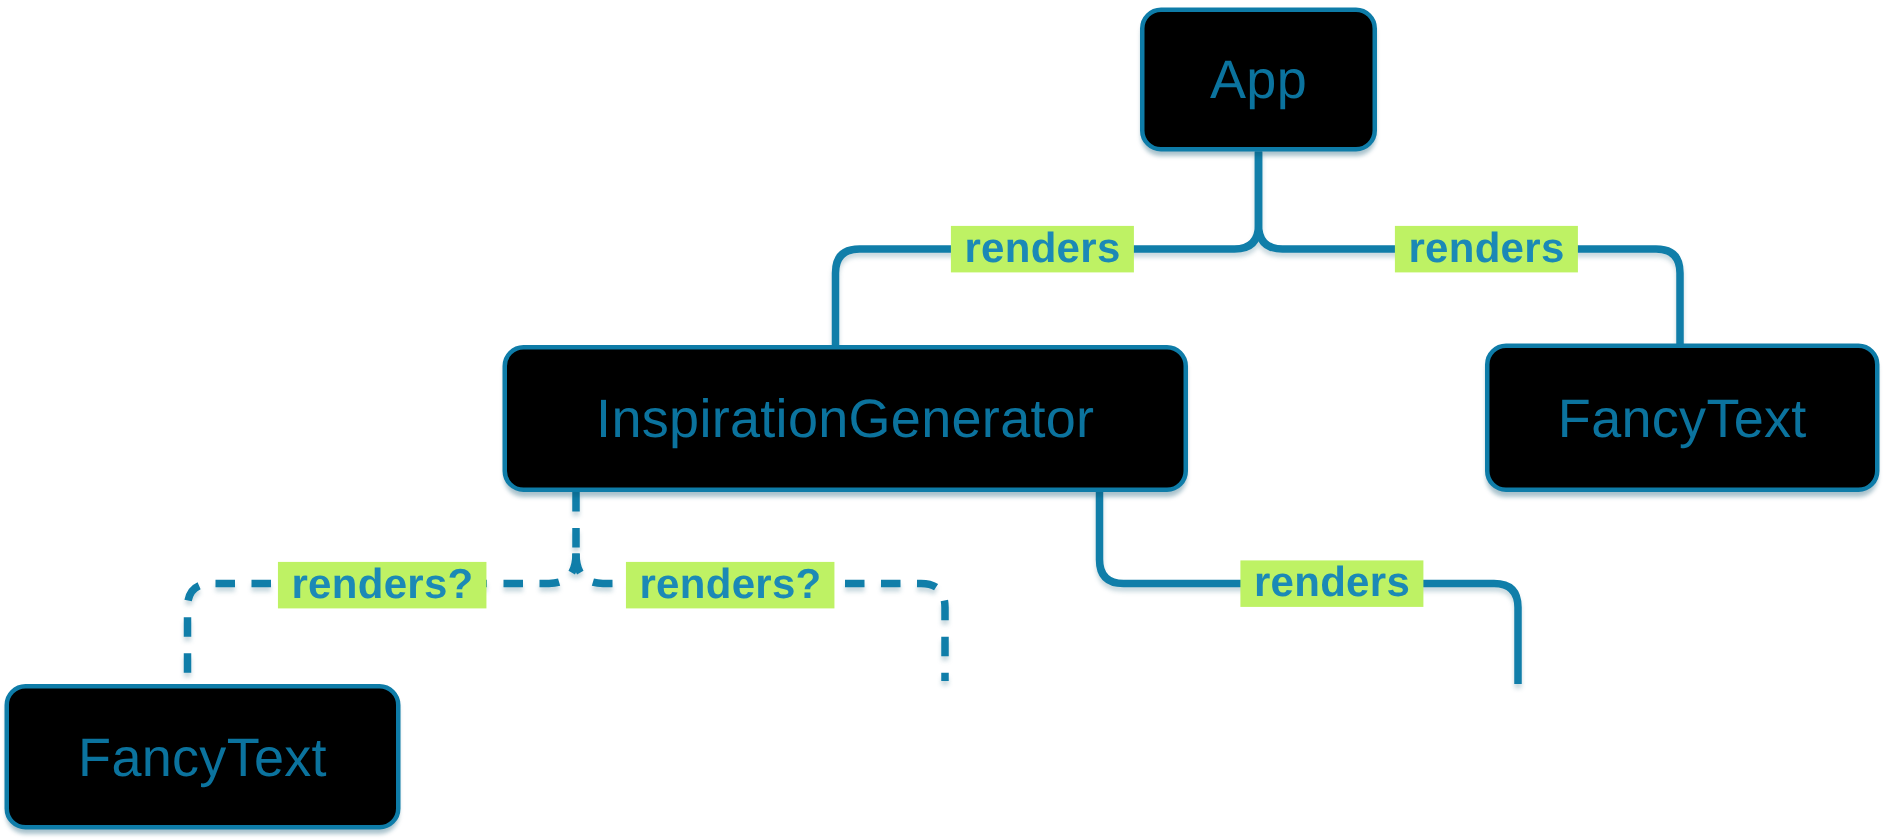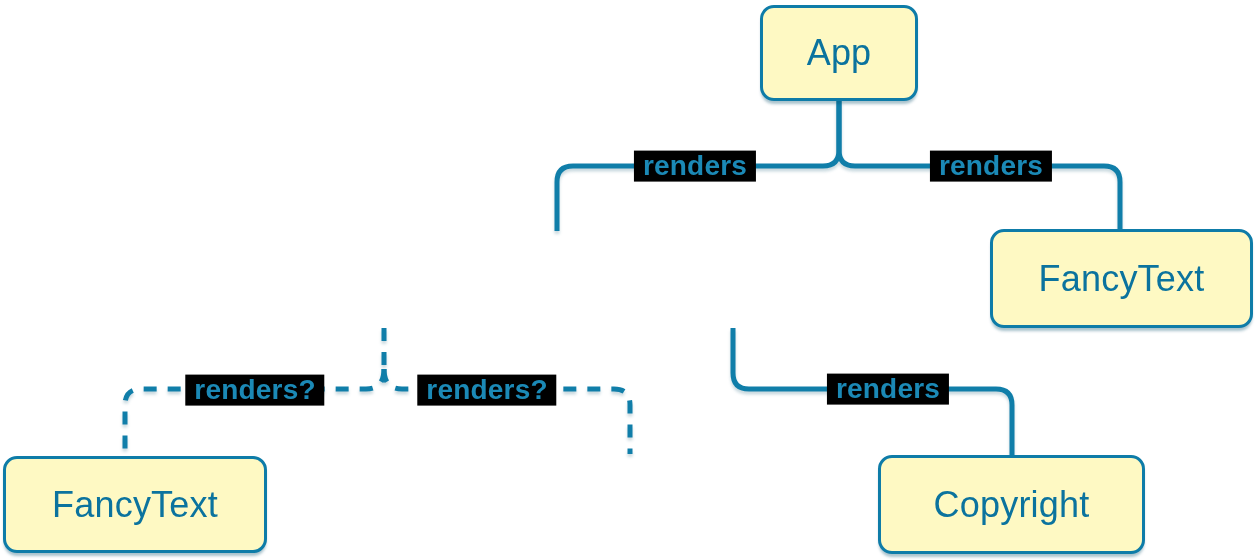--- a/index.html
+++ b/index.html
@@ -25,36 +25,36 @@
   .edges-layer path {
     fill: none;
     stroke-width: 5px;
   }
   .edges-layer path.dashed {
     stroke-dasharray: 13 11;
   }
   .node {
     position: absolute;
     box-sizing: border-box;
-    background: #fef9c3;
+    background: #000000;
     border: 3px solid var(--node-border, #0e7ca8);
     border-radius: 14px;
     display: flex;
     align-items: center;
     justify-content: center;
     font-size: 36px;
     font-weight: 400;
     letter-spacing: 0.2px;
     color: var(--node-text, #0b739e);
     box-shadow: 0 4px 3px -1px rgba(8, 80, 110, 0.35);
   }
   .edge-label {
     position: absolute;
     transform: translate(-50%, -50%);
-    background: #000000;
+    background: #bef264;
     padding: 0 9px;
     font-size: 28px;
     font-weight: 700;
     letter-spacing: 0.2px;
     color: var(--label-color, #1b89b6);
     white-space: nowrap;
     line-height: 1.1;
   }
 </style>
 </head>
@@ -76,27 +76,27 @@
   <span class="edge-label" style="left:695px; top:166px;">renders</span>
   <span class="edge-label" style="left:991px; top:166px;">renders</span>
   <span class="edge-label" style="left:255px; top:390px;">renders?</span>
   <span class="edge-label" style="left:487px; top:390px;">renders?</span>
   <span class="edge-label" style="left:888px; top:389px;">renders</span>
 
   <div class="node" style="left:760px; top:5px; width:158px; height:96px;">
     <span>App</span>
   </div>
 
+  <div class="node" style="left:335px; top:230px; width:457px; height:98px;">
+    <span>InspirationGenerator</span>
+  </div>
 
   <div class="node" style="left:990px; top:229px; width:263px; height:99px;">
     <span>FancyText</span>
   </div>
 
   <div class="node" style="left:3px; top:456px; width:264px; height:97px;">
     <span>FancyText</span>
   </div>
 
 
-  <div class="node" style="left:878px; top:455px; width:267px; height:99px;">
-    <span>Copyright</span>
-  </div>
 
 </div>
 
 </body></html>

